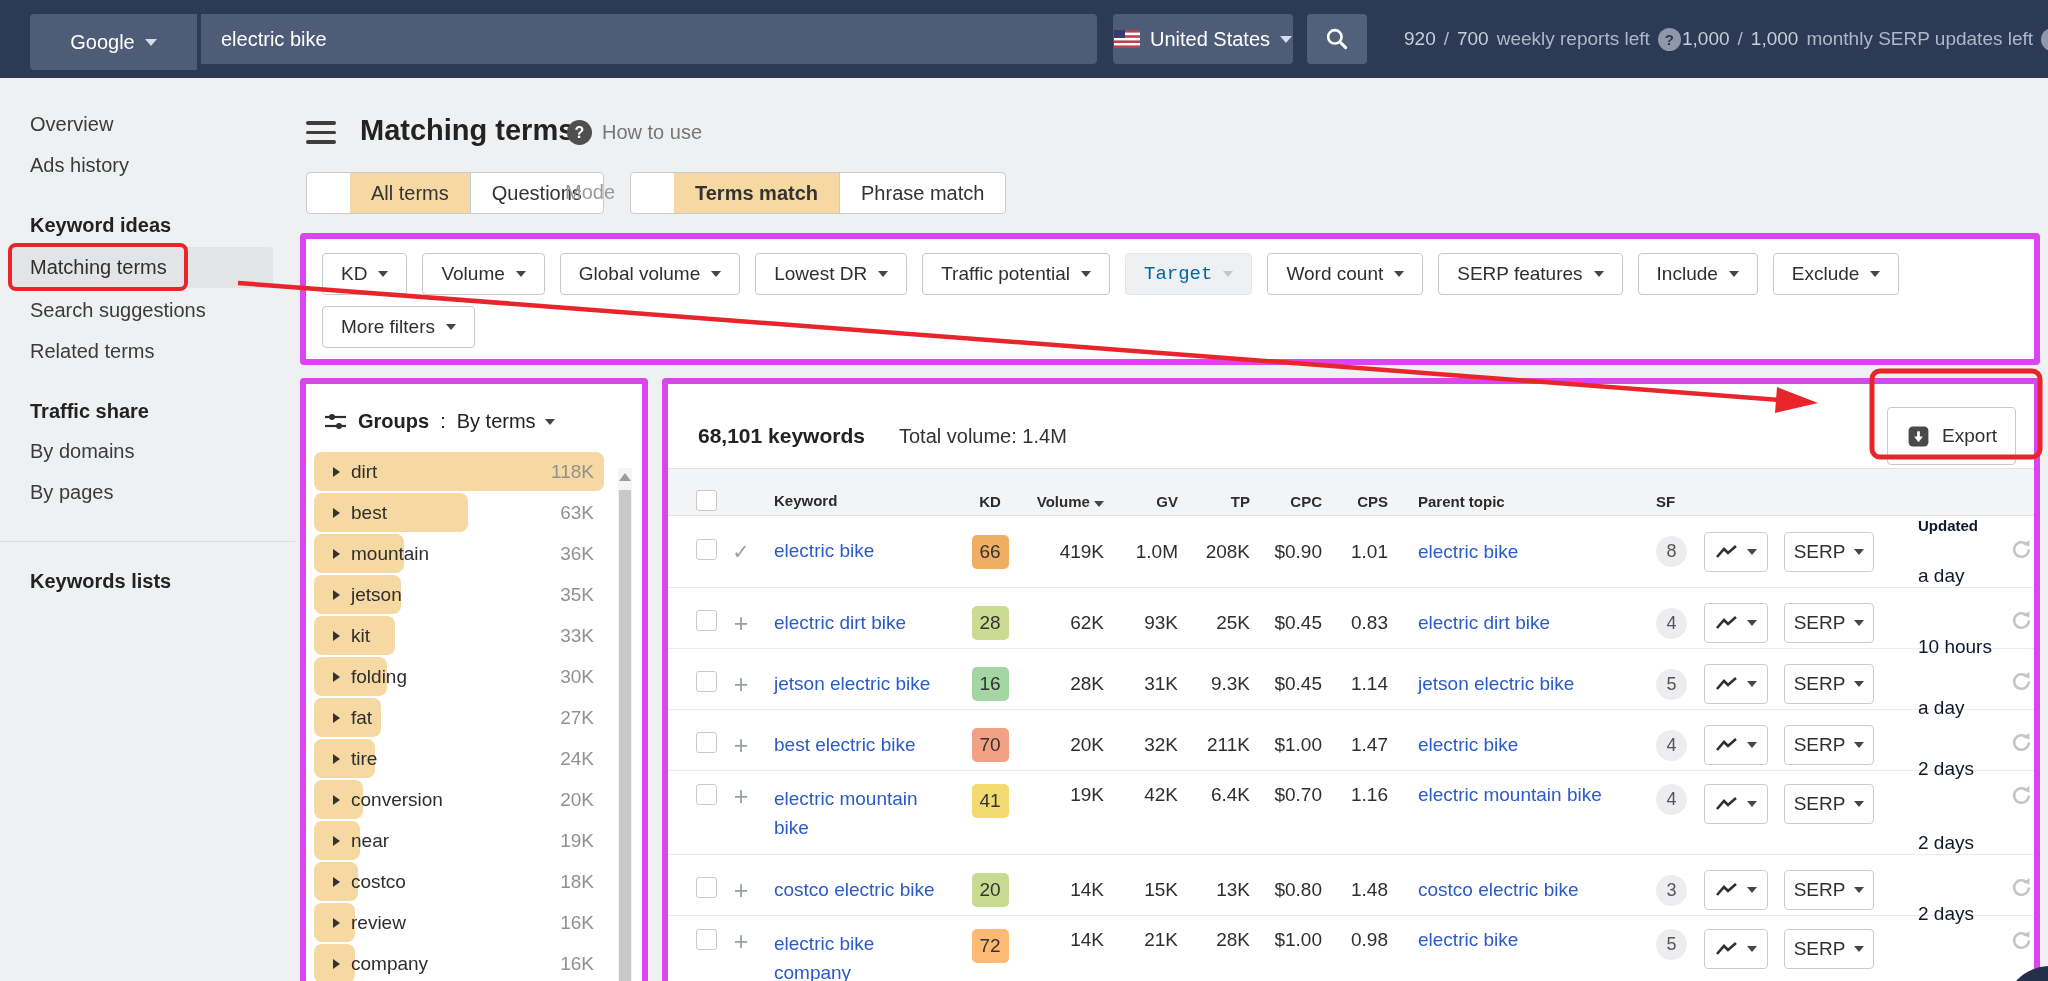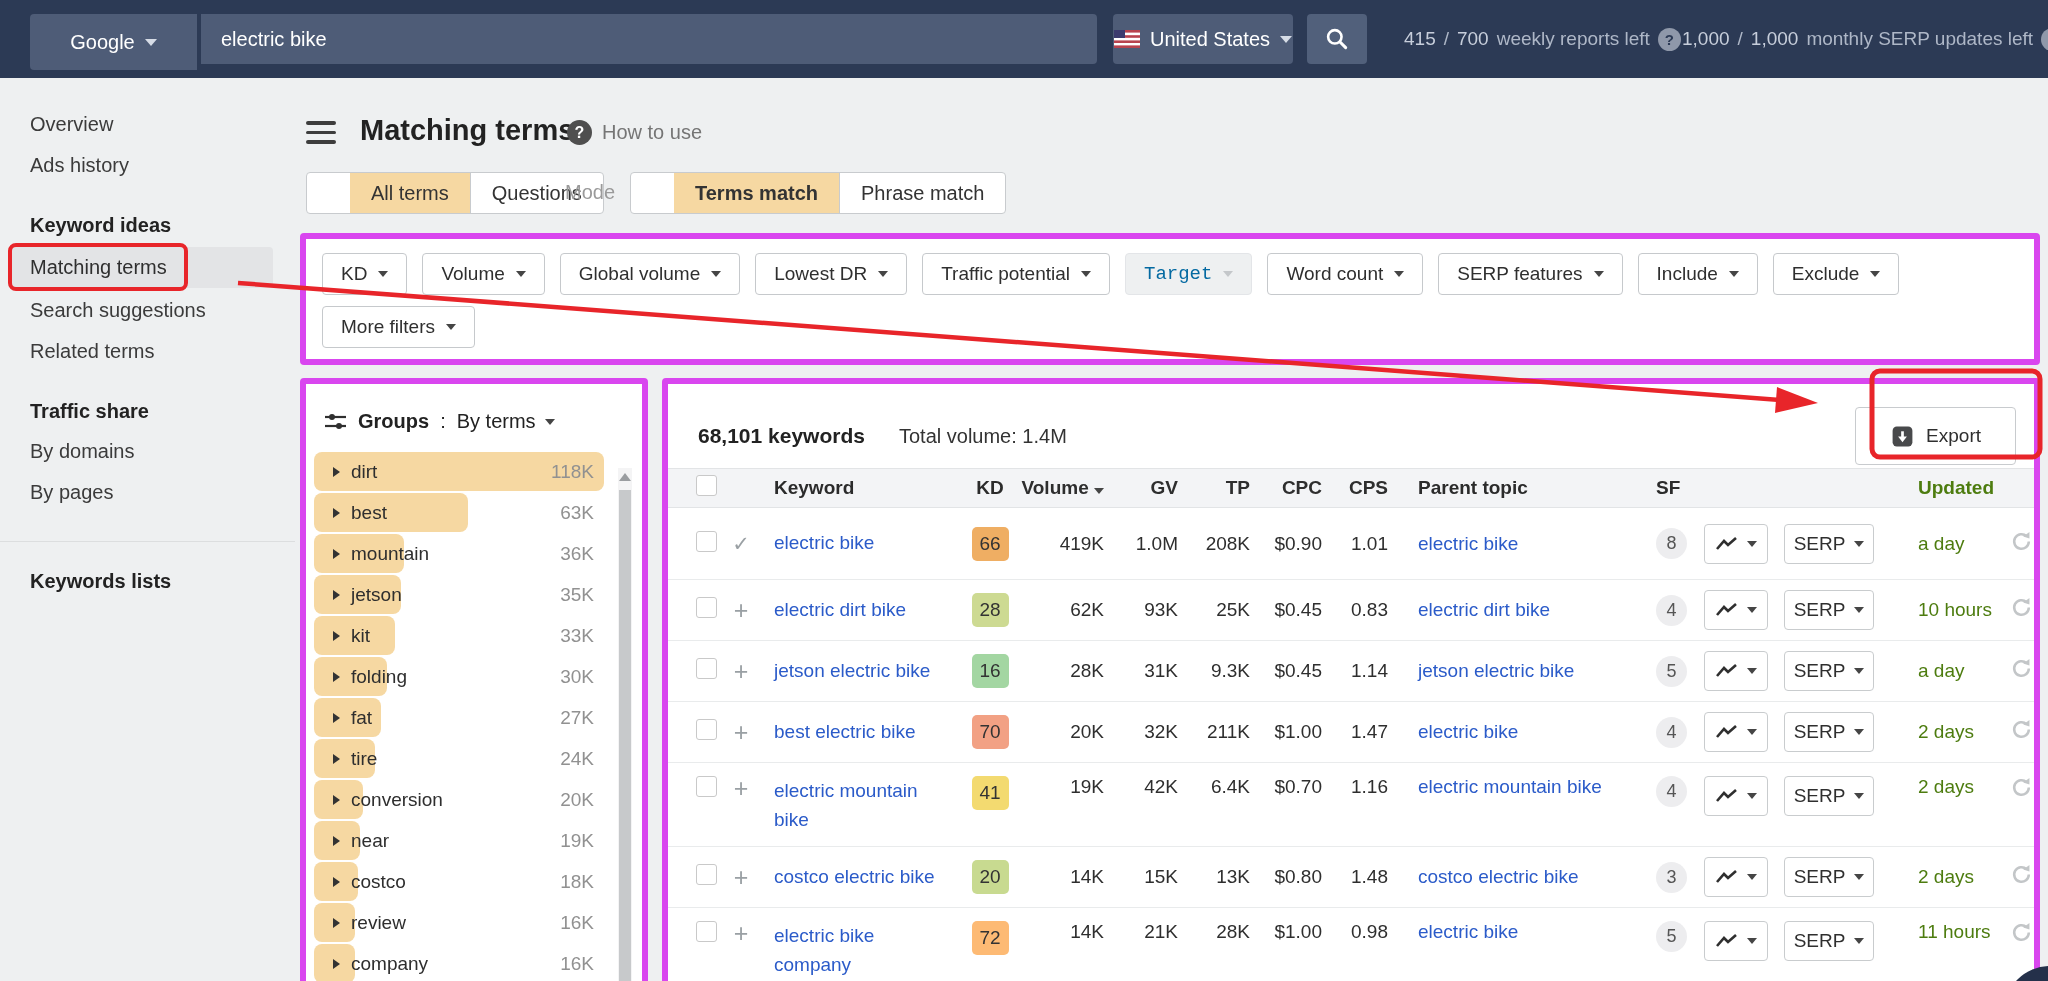--- a/index.html
+++ b/index.html
@@ -80,26 +80,26 @@
   .g-count { position:relative; margin-left:auto; padding-right:10px; font-size:19px; color:#919191; }
   .g-scroll { position:absolute; right:10px; top:84px; bottom:0; width:14px; background:#f4f4f5; }
   .g-scroll .up { width:0; height:0; border-left:6px solid transparent; border-right:6px solid transparent;
     border-bottom:8px solid #9a9da0; margin:5px auto 4px auto; }
   .g-thumb { position:absolute; top:22px; bottom:0; left:1px; width:12px; background:#c7c9cb; }
   
   .table-card { left:662px; top:378px; width:1378px; height:640px; overflow:hidden; }
   .summary { display:flex; align-items:center; padding:20px 18px 0 30px; height:84px; }
   .sum-count { font-size:21px; font-weight:bold; color:#222; }
   .sum-vol { font-size:20px; color:#333; margin-left:34px; }
-  .export-btn { margin-left:auto; height:58px; padding:0 34px; border:1px solid #c8cbce; border-radius:4px;
+  .export-btn { margin-left:auto; height:58px; padding:0 18px; border:1px solid #c8cbce; border-radius:4px;
     background:#fff; display:inline-flex; align-items:center; gap:11px; font-size:19px; color:#2f2f2f; cursor:pointer; }
   .trow { display:grid; align-items:center; padding-left:28px;
     grid-template-columns:24px 42px 200px 56px 86px 74px 72px 72px 66px 252px 64px 76px 100px 130px 28px; }
-  .thead { height:40px; background:#f3f4f6; border-top:1px solid #e2e4e6; border-bottom:1px solid #e2e4e6;
-    font-weight:bold; font-size:19px; color:#2b2b2b; }
+  .thead { height:48px; background:#f3f4f6; border-top:1px solid #e2e4e6; border-bottom:1px solid #e2e4e6;
+    font-weight:bold; font-size:15px; color:#2b2b2b; }
   .brow { border-bottom:1px solid #e9ebec; font-size:19px; }
   .h72{height:72px;} .h61{height:61px;} .h84{height:84px;} .h96{height:96px;}
   .tall { align-items:flex-start; }
   .tall > * { padding-top:13px; }
   .tall .kwcell { padding-top:14px; }
   .cb { width:21px; height:21px; border:1.5px solid #c9c9c9; border-radius:3px; background:#fff; display:inline-block; cursor:pointer; }
   .addcell { color:#9aa0a4; font-size:25px; text-align:center; cursor:pointer; line-height:1; }
   .addcell.chk { font-size:21px; }
   .kwcell { padding:0 6px 0 12px; line-height:1.5; }
   .link { color:#2b5bc9; text-decoration:none; cursor:pointer; }
@@ -108,21 +108,21 @@
     font-size:19px; color:#333; text-align:center; padding:0 4px; }
   .num { text-align:right; color:#2e2e2e; }
   .parentcell { padding-left:30px; white-space:nowrap; }
   .sfcell { padding-left:16px; }
   .sf { width:31px; height:31px; border-radius:50%; background:#ededef; color:#555; font-size:18px;
     display:inline-flex; align-items:center; justify-content:center; }
   .mini-btn { height:40px; border:1px solid #c9ccce; border-radius:4px; background:#fff;
     display:inline-flex; align-items:center; justify-content:center; gap:9px; cursor:pointer;
     font-size:19px; color:#2f2f2f; font-family:"Liberation Sans",sans-serif; }
   .chart-btn { width:64px; } .serp-btn { width:90px; margin-left:4px; }
-  .updcell { padding-left:38px; color:#4d7c0f; white-space:nowrap; }
+  .updcell { padding-left:38px; color:#0f172a; white-space:nowrap;margin-top:48px; }
   .refcell { cursor:pointer; }
   
   .chat-bubble { position:absolute; left:2004px; top:966px; width:92px; height:92px;
     border-radius:50%; background:#24304a; }
   .overlay { position:absolute; left:0; top:0; width:2048px; height:981px; pointer-events:none; z-index:100; }
 </style>
 </head>
 <body>
 
 <div class="topbar" style="background-color: rgb(44, 58, 85);">
@@ -145,21 +145,21 @@
     <span>United States</span>
     <span class="caret-w"></span>
   </div>
   <div class="search-btn">
     <svg width="26" height="26" viewBox="0 0 24 24">
       <circle cx="10" cy="10" r="6.2" fill="none" stroke="#fff" stroke-width="2.4"></circle>
       <line x1="14.8" y1="14.8" x2="20" y2="20" stroke="#fff" stroke-width="2.8" stroke-linecap="round"></line>
     </svg>
   </div>
   <div class="quota q1">
-    <span>415</span>
+    <span>920</span>
     <span class="lbl">/</span>
     <span>700</span>
     <span class="lbl">weekly reports left</span>
     <span class="qmark">?</span>
   </div>
   <div class="quota q2">
     <span>1,000</span>
     <span class="lbl">/</span>
     <span>1,000</span>
     <span class="lbl">monthly SERP updates left</span>

